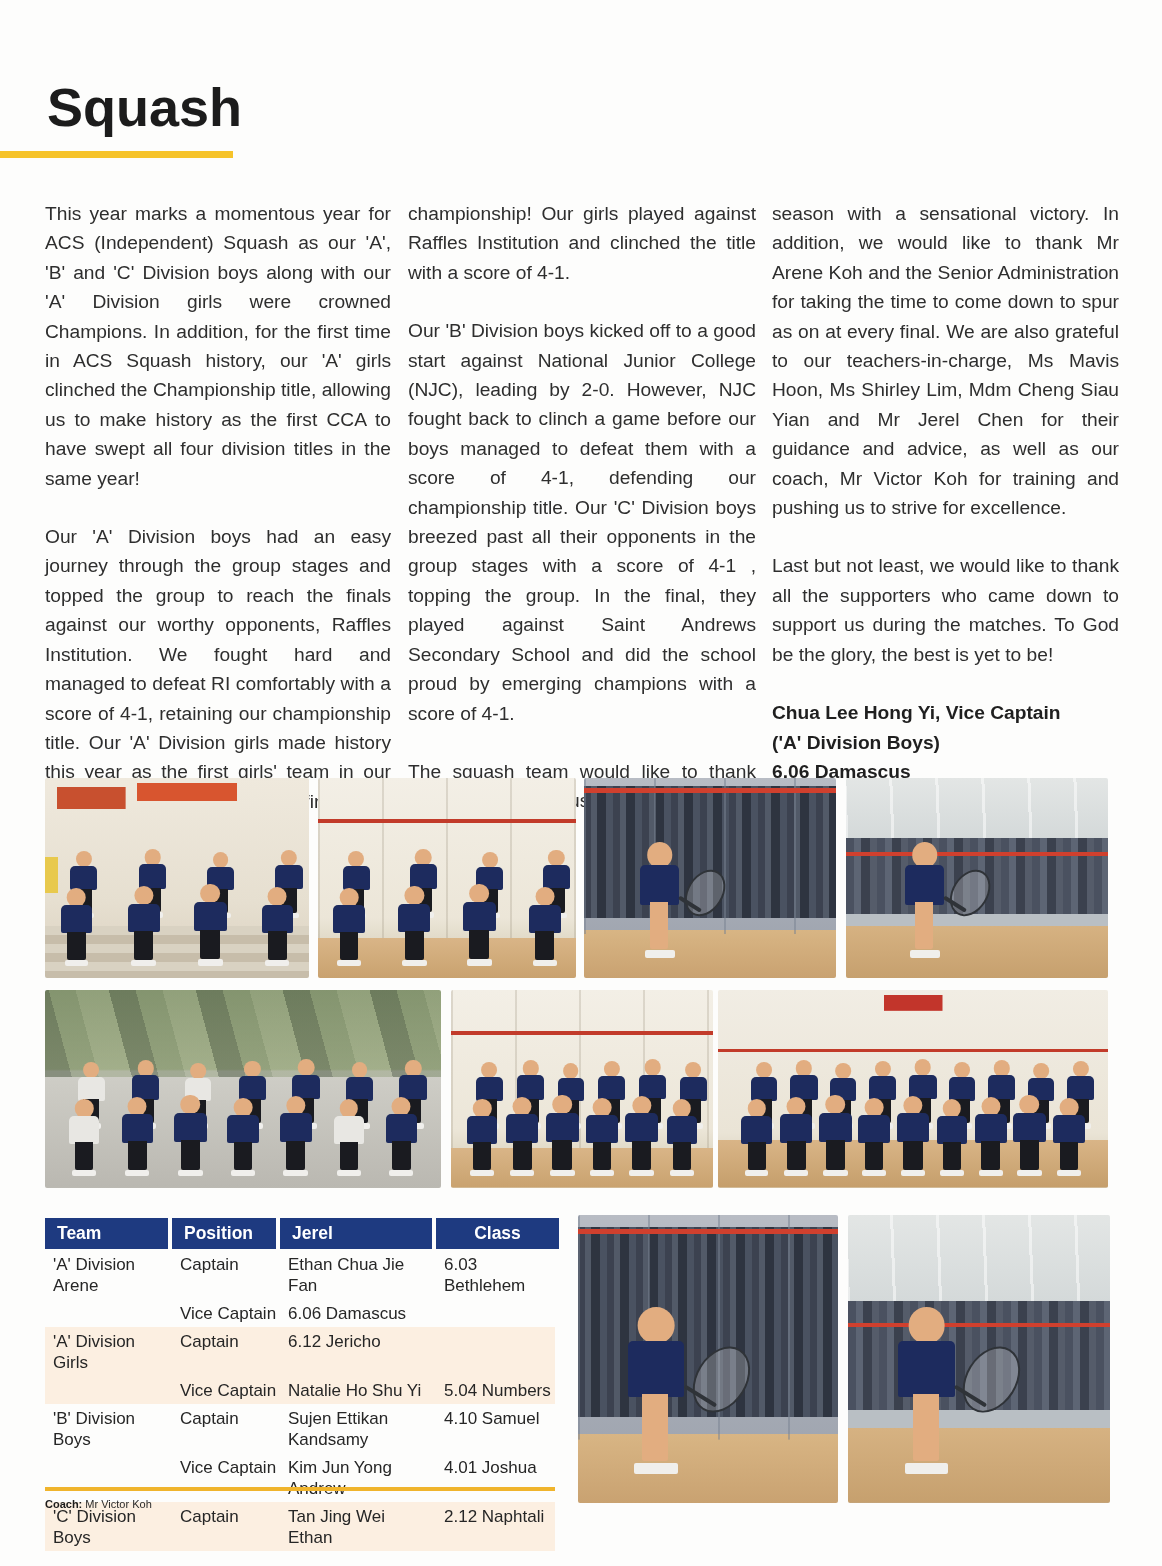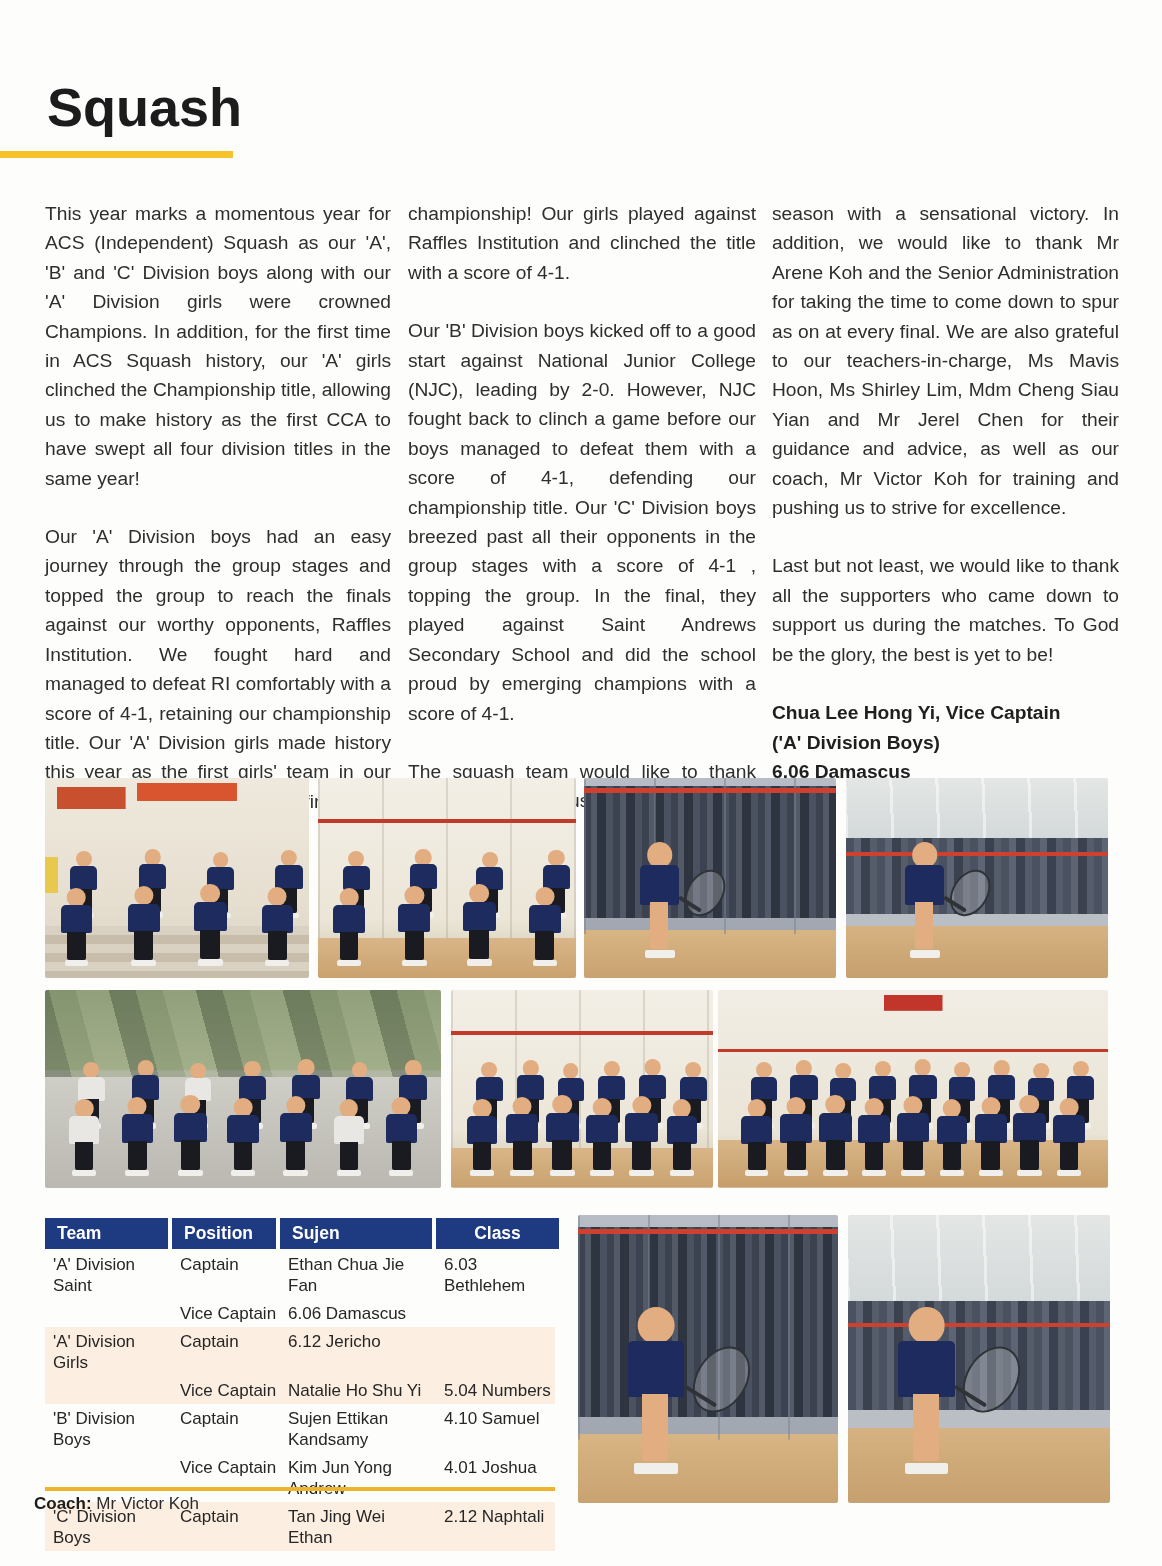--- a/index.html
+++ b/index.html
@@ -90,21 +90,21 @@
     background:var(--navy,#1e3a80);color:#ffffff;font-weight:700;
     padding:5px 0 5px 12px;font-size:17.5px;
   }
   .hcell.c-class{text-align:center;padding-left:0;}
   .trow{display:grid;grid-template-columns:127px 108px 156px 119px;}
   .trow.peach{background:var(--peach,#fcefe1);}
   .trow.white{background:transparent;}
   .tcell{padding:4px 2px 3px 8px;line-height:21px;}
   #table-rule{position:absolute;left:45px;top:1487px;width:510px;height:4px;background:var(--rule,#f0b42c);}
   
-  #footer{position:absolute;left:34px;top:1494px;width:520px;font-size:17px;line-height:20.5px;color:#2b2b2b;}
+  #footer{position:absolute;left:45px;top:1494px;width:520px;font-size:11px;line-height:20.5px;color:#2b2b2b;}
   #footer b{color:#1c1c1c;}
 </style>
 </head>
 <body>
 
 <div id="page">
 
   <div id="title">Squash</div>
   <div id="title-rule"></div>
 
@@ -539,26 +539,26 @@
         <div class="feet" style="height: 11.6928px;"></div>
       </div>
       <div class="racket" style="left: 118.356px; top: 128.909px; width: 46.7712px; height: 66.816px; transform: rotate(32deg);"></div>
       <div class="racket-handle" style="left: 104.157px; top: 179.021px; width: 36.7488px; height: 4px; transform: rotate(32deg);"></div>
     </div>
 
   <div id="team-table">
     <div class="thead">
         <div class="hcell c-team">Team</div>
         <div class="hcell c-position">Position</div>
-        <div class="hcell c-name">Sujen</div>
+        <div class="hcell c-name">Jerel</div>
         <div class="hcell c-class">Class</div>
       </div>
     <div>
         <div class="trow white">
-          <div class="tcell c-team">'A' Division Saint</div>
+          <div class="tcell c-team">'A' Division Arene</div>
           <div class="tcell c-position">Captain</div>
           <div class="tcell c-name">Ethan Chua Jie Fan</div>
           <div class="tcell c-class">6.03 Bethlehem</div>
         </div>
         <div class="trow white">
           <div class="tcell c-team"></div>
           <div class="tcell c-position">Vice Captain</div>
           <div class="tcell c-class">6.06 Damascus</div>
         </div>
         <div class="trow peach">

